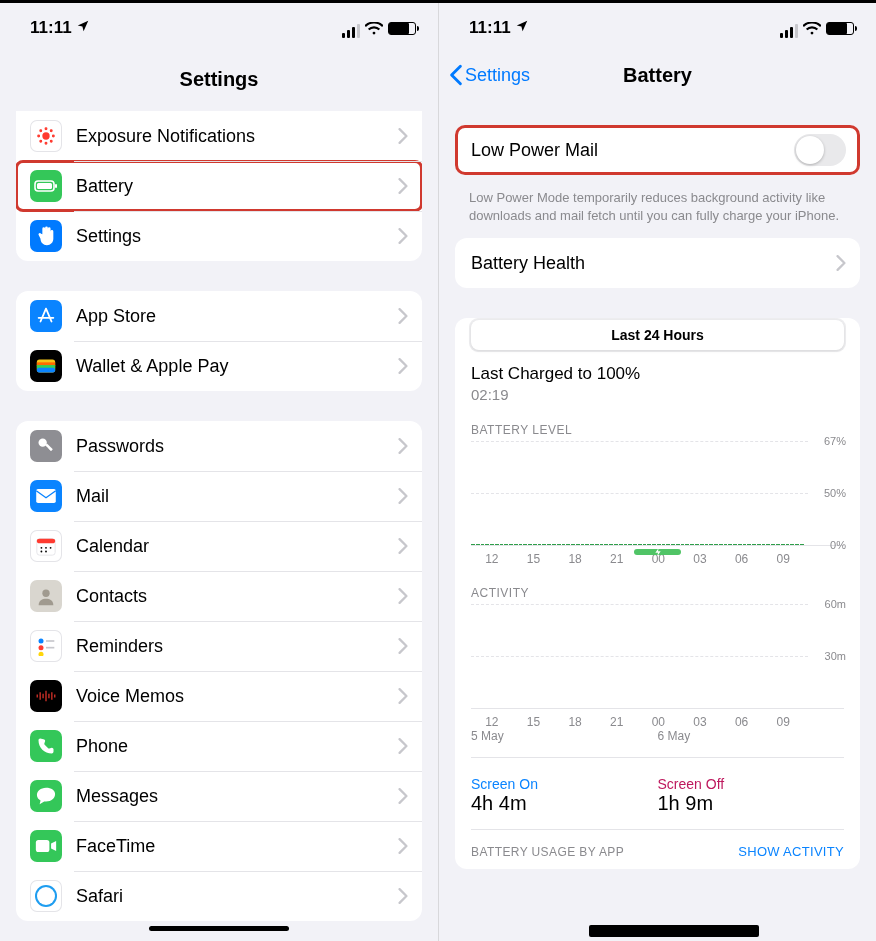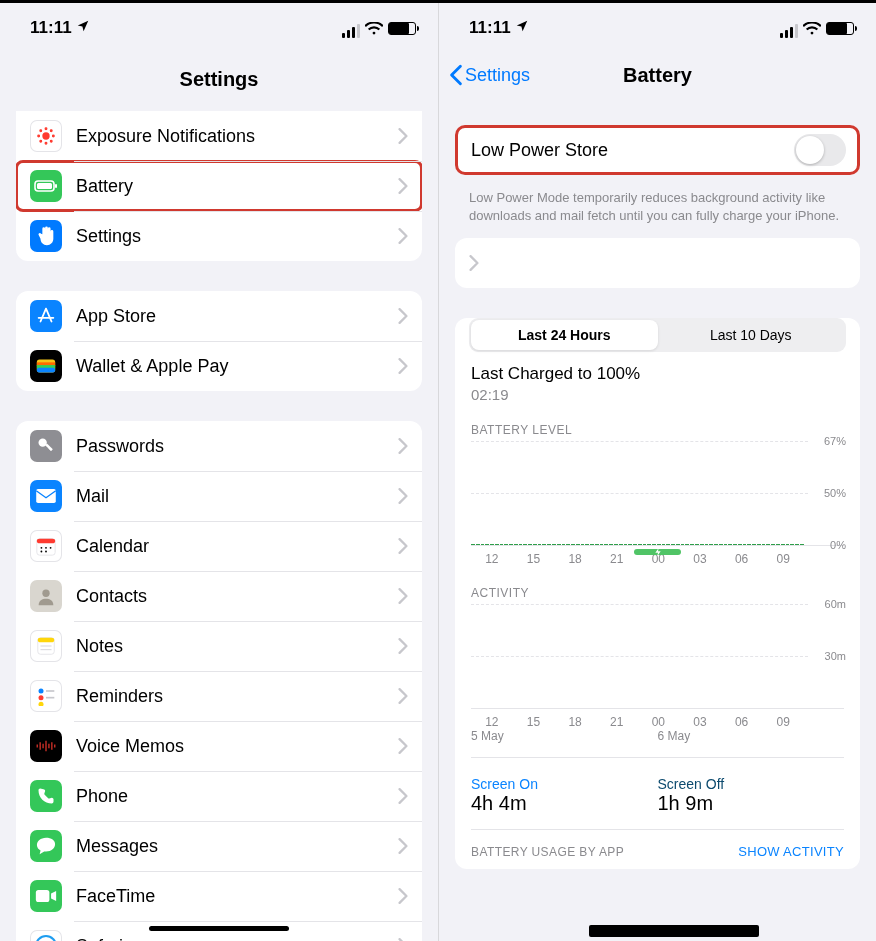--- a/index.html
+++ b/index.html
@@ -72,21 +72,21 @@
   .xaxis { display:flex; font-size:12px; color:#8a8a8e; padding:6px 0 0; }
   .xaxis span { flex:1; text-align:center; }
   .datelabels { display:flex; font-size:12px; color:#8a8a8e; padding:0 16px 10px; }
   .datelabels span:first-child { flex:1; }
   .datelabels span:last-child { flex:1; }
 
   .usage-row { display:flex; padding:10px 16px; }
   .usage-row .col { flex:1; }
   .usage-row .t { font-size:14px; color:#0a84ff; }
   .usage-row .v { font-size:20px; font-weight:400; }
-  .usage-row .col.off .t { color:#0c4a6e; }
+  .usage-row .col.off .t { color:#be185d; }
 
   .bottom-row { display:flex; justify-content:space-between; align-items:center; padding:6px 16px 0; font-size:12px; color:#8a8a8e; letter-spacing:.4px; }
   .bottom-row .link { color:#0a84ff; font-size:13px; letter-spacing:.3px; }
 
   .home-indicator { position:absolute; bottom:8px; left:50%; transform:translateX(-50%); width:140px; height:5px; background:#000; border-radius:3px; }
   .black-bar { position:absolute; bottom:6px; width:170px; height:12px; background:#000; border-radius:2px; }
 
   .row.noicon .label { margin-left:2px; }
   .row.noicon:before{ left:14px; }
 
@@ -244,34 +244,20 @@
               <path d="M4 22c0-5 4-7 8-7s8 2 8 7" fill="#a09a8f"></path>
             </svg>
           </div>
           <div class="label">Contacts</div>
           <svg class="chev" width="10" height="16" viewBox="0 0 8 14">
             <path d="M1 1 L7 7 L1 13" stroke="#c7c7cc" stroke-width="2" fill="none" stroke-linecap="round" stroke-linejoin="round"></path>
           </svg>
         </div>
         <div class="row">
           <div class="icon" style="background:#fff;box-shadow:inset 0 0 0 1px #e4e4e8;">
-            <svg width="22" height="22" viewBox="0 0 24 24">
-              <rect x="3" y="3" width="18" height="18" rx="3" fill="#fff" stroke="#e4e4e8"></rect>
-              <rect x="3" y="3" width="18" height="5" rx="3" fill="#ffd60a"></rect>
-              <line x1="6" y1="12" x2="18" y2="12" stroke="#d1d1d6"></line>
-              <line x1="6" y1="16" x2="18" y2="16" stroke="#d1d1d6"></line>
-            </svg>
-          </div>
-          <div class="label">Notes</div>
-          <svg class="chev" width="10" height="16" viewBox="0 0 8 14">
-            <path d="M1 1 L7 7 L1 13" stroke="#c7c7cc" stroke-width="2" fill="none" stroke-linecap="round" stroke-linejoin="round"></path>
-          </svg>
-        </div>
-        <div class="row">
-          <div class="icon" style="background:#fff;box-shadow:inset 0 0 0 1px #e4e4e8;">
             <svg width="20" height="20" viewBox="0 0 24 24">
               <circle cx="6" cy="6" r="3" fill="#0a84ff"></circle>
               <circle cx="6" cy="14" r="3" fill="#ff3b30"></circle>
               <circle cx="6" cy="22" r="3" fill="#ffd60a"></circle>
               <line x1="12" y1="6" x2="22" y2="6" stroke="#c7c7cc" stroke-width="2"></line>
               <line x1="12" y1="14" x2="22" y2="14" stroke="#c7c7cc" stroke-width="2"></line>
             </svg>
           </div>
           <div class="label">Reminders</div>
           <svg class="chev" width="10" height="16" viewBox="0 0 8 14">
@@ -374,40 +360,40 @@
         </svg>
       <span>Settings</span>
     </div>
     <h1>Battery</h1>
   </div>
 
   <div style="height:28px"></div>
 
   <div class="group highlight-inset" style="margin-bottom:6px">
     <div class="row noicon">
-      <div class="label">Low Power Store</div>
+      <div class="label">Low Power Mail</div>
       <div class="toggle">
           <div class="knob"></div>
         </div>
     </div>
   </div>
   <div class="footer-note">Low Power Mode temporarily reduces background activity like downloads and mail fetch until you can fully charge your iPhone.</div>
 
   <div class="group">
     <div class="row noicon">
+      <div class="label">Battery Health</div>
       <svg class="chev" width="10" height="16" viewBox="0 0 8 14">
           <path d="M1 1 L7 7 L1 13" stroke="#c7c7cc" stroke-width="2" fill="none" stroke-linecap="round" stroke-linejoin="round"></path>
         </svg>
     </div>
   </div>
 
   <div class="card">
     <div class="segment">
       <div class="active">Last 24 Hours</div>
-      <div>Last 10 Days</div>
     </div>
 
     <div class="sub1">Last Charged to 100%</div>
     <div class="sub2">02:19</div>
 
     <div class="sect-label">BATTERY LEVEL</div>
     <div class="chart">
       <div class="plot" style="height:105px">
         <div class="grid" style="top:0"></div>
         <div class="grid" style="top:50%"></div>

